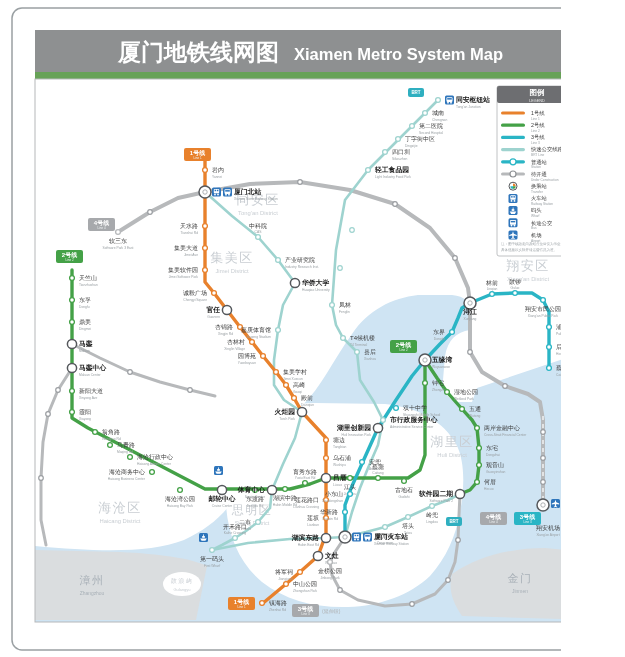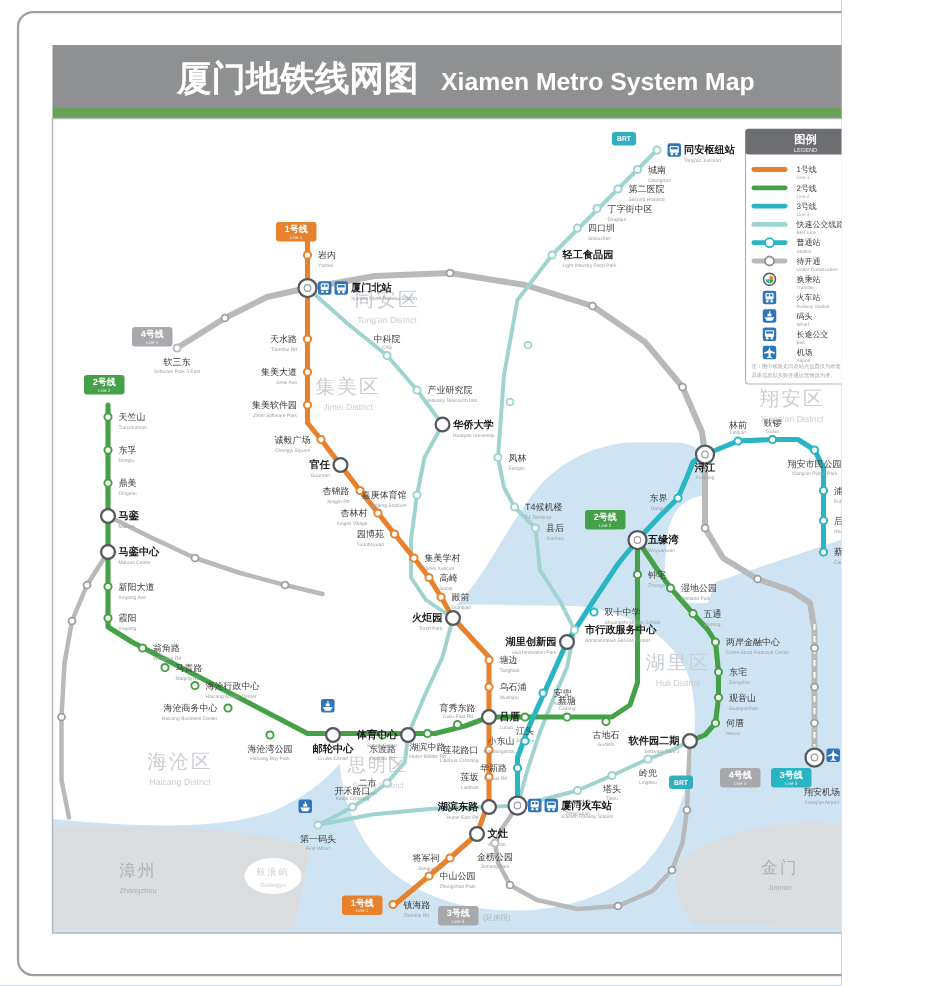--- a/index.html
+++ b/index.html
@@ -1,16 +1,16 @@
 <!DOCTYPE html>
 <html><head>
 <meta charset="utf-8">
 <style>
   html,body{margin:0;padding:0;background:#fff;font-family:"Liberation Sans","DejaVu Sans",sans-serif;}
-  #stage{position:relative;width:561px;height:657px;background:#1d4ed8;overflow:hidden;}
+  #stage{position:relative;width:561px;height:657px;background:#c2410c;overflow:hidden;}
   svg text{user-select:none;}
 </style>
 </head>
 <body>
 
 <div id="stage">
 <svg id="map" width="625" height="657" viewBox="0 0 625 657" xmlns="http://www.w3.org/2000/svg">
   <rect x="0" y="0" width="625" height="657" fill="#ffffff"></rect>
   <rect x="12" y="8" width="601" height="642" rx="10" fill="none" stroke="#9aa0a3" stroke-width="1.5"></rect>
   <rect x="35" y="30" width="555" height="42" fill="#8e9091"></rect>

